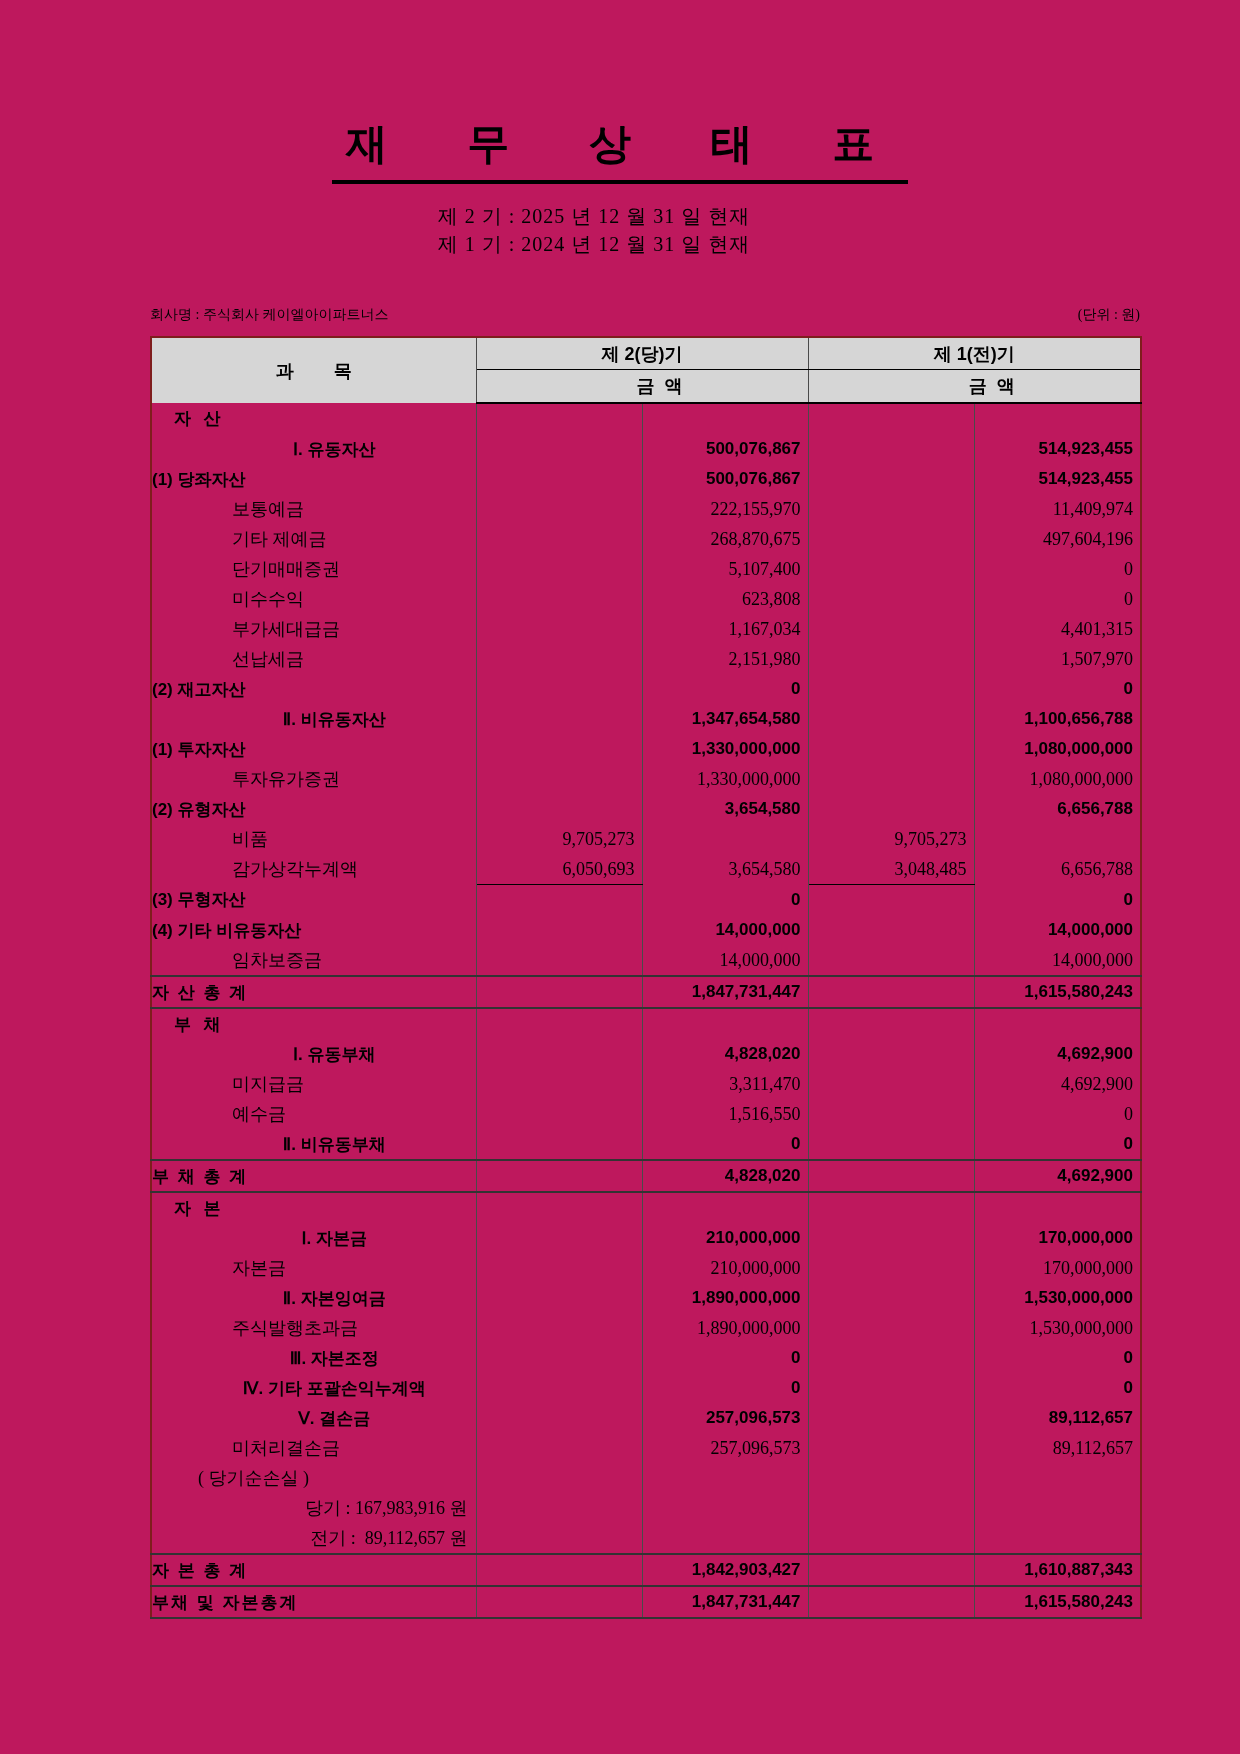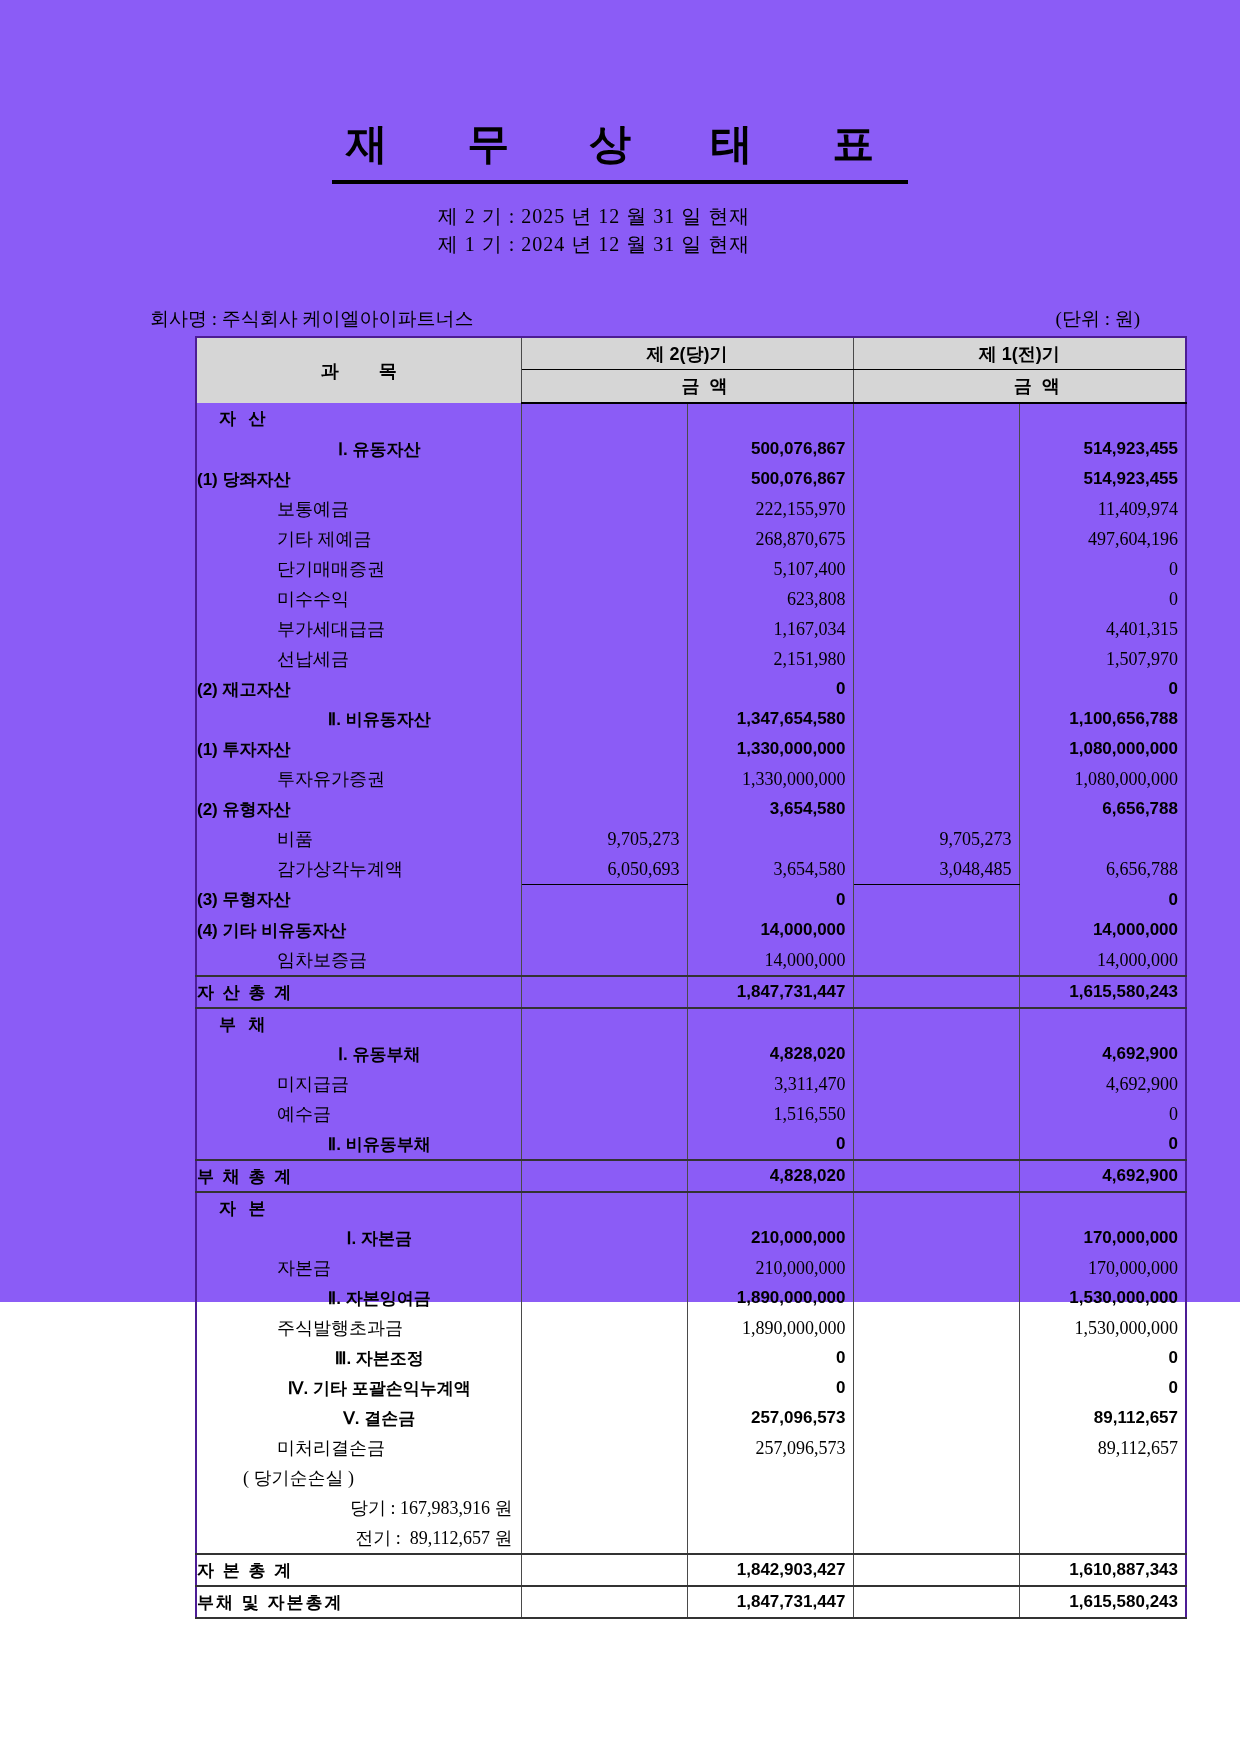--- a/index.html
+++ b/index.html
@@ -1,41 +1,41 @@
 <!DOCTYPE html>
 <html><head>
 <meta charset="utf-8">
 <style>
   html,body{margin:0;padding:0;background:#ffffff;}
   body{width:1240px;height:1754px;position:relative;overflow:hidden;
        font-family:"Liberation Sans",sans-serif;color:#000;}
-  .sheet{position:absolute;left:0;top:0;width:1240px;height:1302px;background:#8b5cf6;}
+  .sheet{position:absolute;left:0;top:0;width:1240px;height:1754px;background:#be185d;}
 
   
   .title-wrap{position:absolute;top:116px;left:0;width:1240px;text-align:center;}
   .title{display:inline-block;font-size:42px;font-weight:bold;
          letter-spacing:34px;padding:0 0 8px 14px;border-bottom:4px solid #000;
          font-family:"Liberation Sans",sans-serif;white-space:pre;}
 
   
   .periods{position:absolute;top:202px;left:0;width:1240px;text-align:center;
            font-family:"Liberation Serif","DejaVu Serif",serif;font-size:20px;
            line-height:28px;letter-spacing:1px;transform:translateX(-26px);}
   .periods div{white-space:pre;}
 
   
   .meta-row{position:absolute;top:306px;left:150px;width:990px;
             display:flex;justify-content:space-between;align-items:center;
-            font-family:"Liberation Serif","DejaVu Serif",serif;font-size:19px;}
+            font-family:"Liberation Serif","DejaVu Serif",serif;font-size:14px;}
   .meta-row span{white-space:pre;}
 
   
   table.fs{position:absolute;left:150px;top:336px;width:990px;
            border-collapse:collapse;table-layout:fixed;
-           border:2px solid #4c1d95;margin-left:45px;}
+           border:2px solid #7f1d1d;}
   col.c-item{width:325px;} col.c-2l{width:166px;} col.c-2r{width:166px;}
   col.c-1l{width:166px;} col.c-1r{width:167px;}
 
   thead th{background:#d6d6d6;font-weight:bold;font-size:18px;
            text-align:center;vertical-align:middle;white-space:pre;
            font-family:"Liberation Sans",sans-serif;}
   th.h-item{border-right:1px solid #4a4a4a;}
   th.h-p{height:29px;border-bottom:1px solid #000;}
   th.h-p2{border-right:1px solid #4a4a4a;}
   th.h-a{height:30px;border-bottom:2px solid #000;padding-left:36px;}

